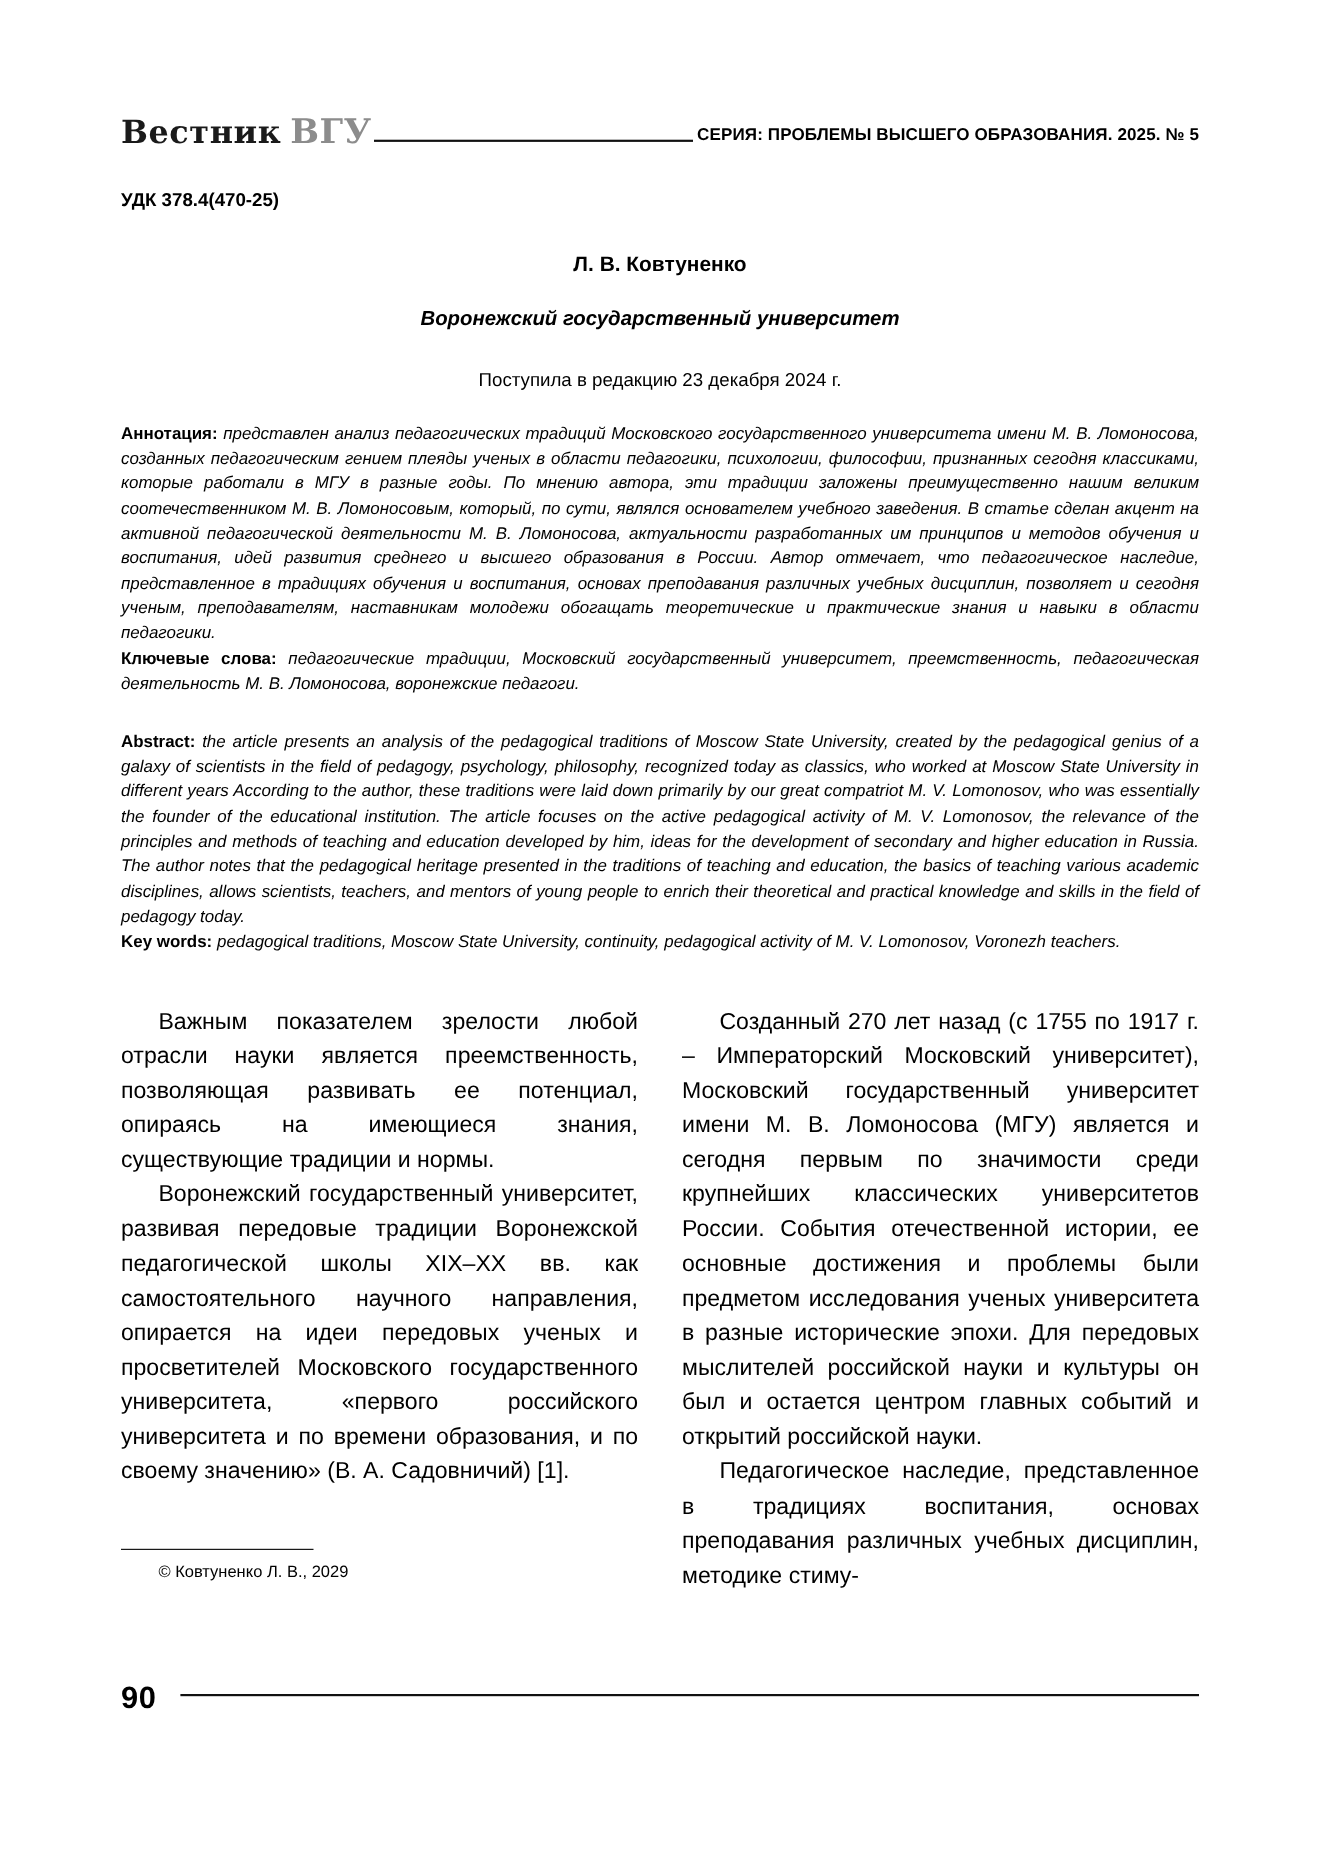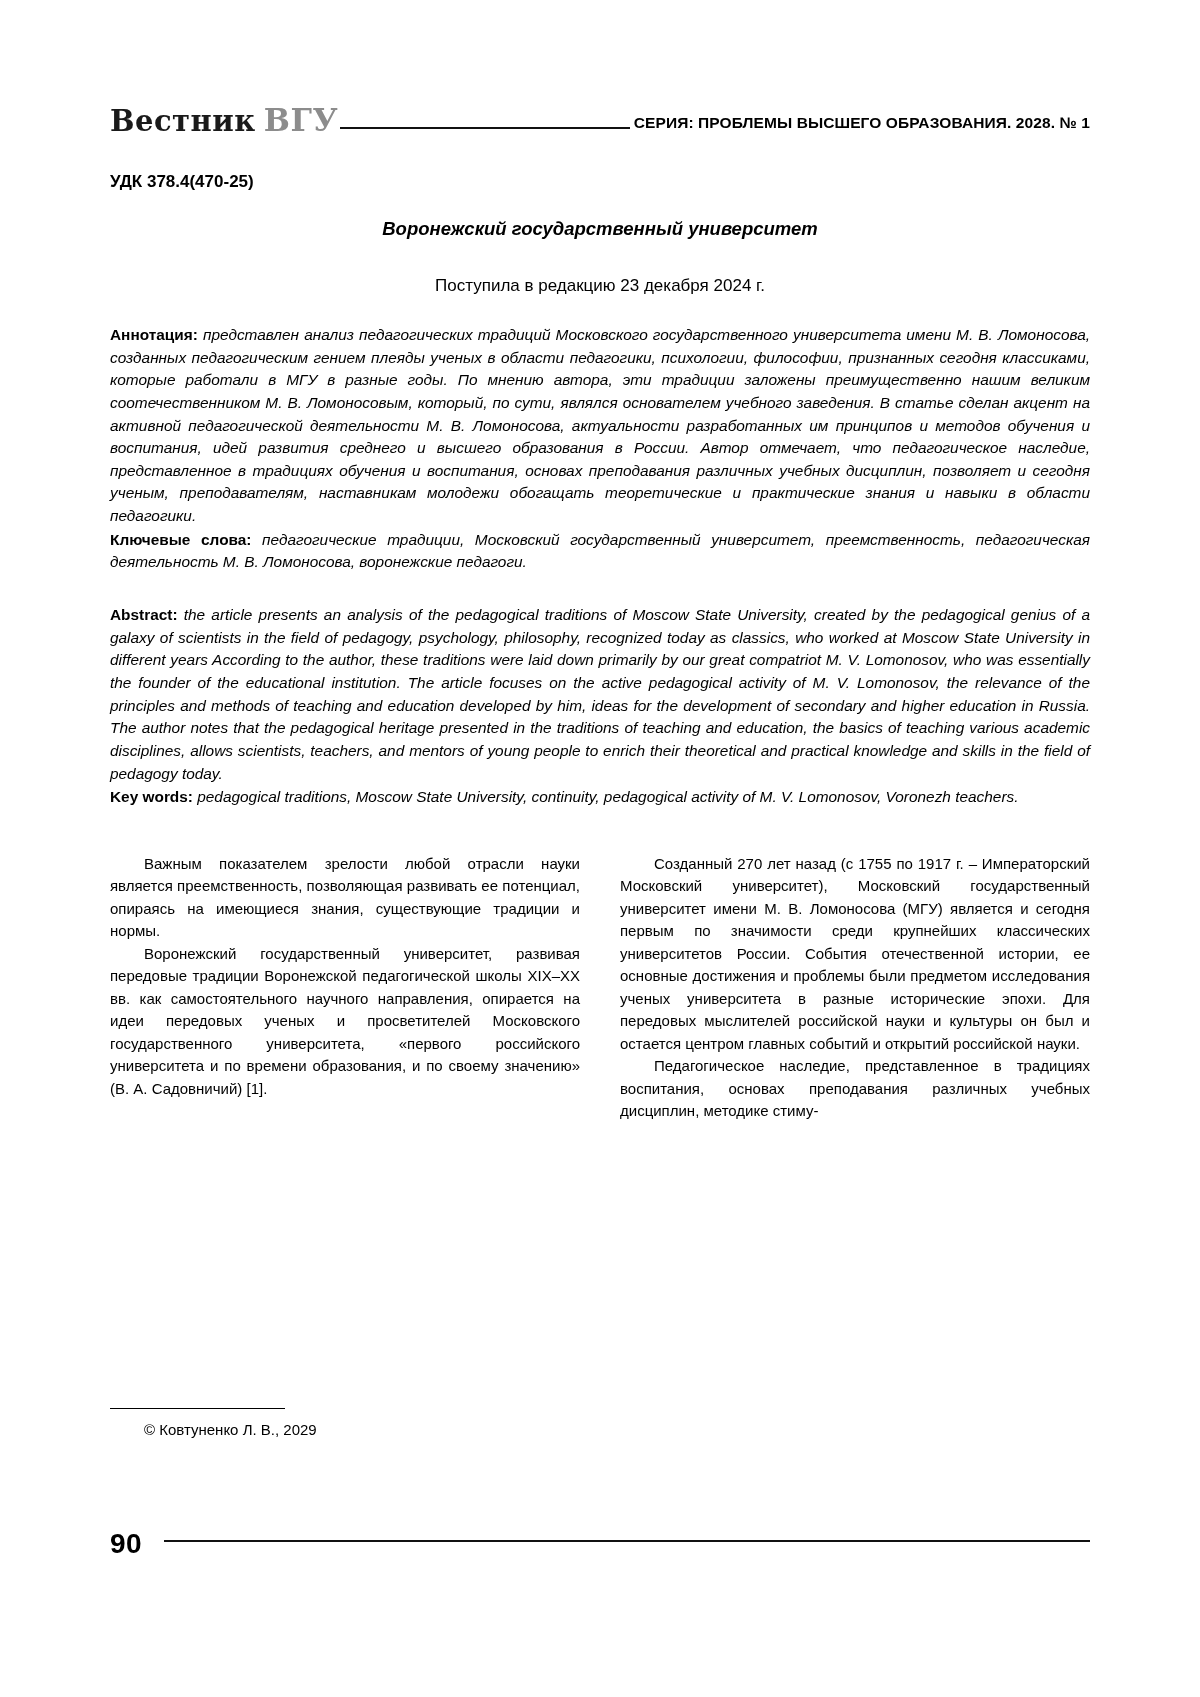--- a/index.html
+++ b/index.html
@@ -115,21 +115,21 @@
   .kw { margin-top: 1px; }
 
   
   .columns {
     margin-top: 44px;
     display: flex;
     gap: 40px;
   }
   .col {
     width: 470px;
-    font-size: 15px;
+    font-size: 21px;
     line-height: 1.5;
     text-align: justify;
     text-justify: inter-word;
   }
   .col p { margin: 0; text-indent: 34px; }
   .col p + p { margin-top: 0px; }
 
   
   .footnote-wrap {
     position: absolute;
@@ -171,26 +171,27 @@
 </head>
 <body>
 
 <div class="page">
 
   <div class="runhead">
     <div class="journal-logo">
       <span>Вестник</span><span class="vgu">ВГУ</span>
     </div>
     <div class="runhead-rule"></div>
-    <div class="runhead-right">СЕРИЯ: ПРОБЛЕМЫ ВЫСШЕГО ОБРАЗОВАНИЯ. 2028. № 1</div>
+    <div class="runhead-right">СЕРИЯ: ПРОБЛЕМЫ ВЫСШЕГО ОБРАЗОВАНИЯ. 2025. № 5</div>
   </div>
 
   <div class="udc">УДК 378.4(470-25)</div>
 
 
+  <div class="author">Л. В. Ковтуненко</div>
   <div class="affiliation">Воронежский государственный университет</div>
   <div class="received">Поступила в редакцию 23 декабря 2024 г.</div>
 
   <div class="abs-block ru">
     <span class="lead">Аннотация:</span><span> представлен анализ педагогических традиций Московского государственного университета имени М. В. Ломоносова, созданных педагогическим гением плеяды ученых в области педагогики, психологии, философии, признанных сегодня классиками, которые работали в МГУ в разные годы. По мнению автора, эти традиции заложены преимущественно нашим великим соотечественником М. В. Ломоносовым, который, по сути, являлся основателем учебного заведения. В статье сделан акцент на активной педагогической деятельности М. В. Ломоносова, актуальности разработанных им принципов и методов обучения и воспитания, идей развития среднего и высшего образования в России. Автор отмечает, что педагогическое наследие, представленное в традициях обучения и воспитания, основах преподавания различных учебных дисциплин, позволяет и сегодня ученым, преподавателям, наставникам молодежи обогащать теоретические и практические знания и навыки в области педагогики.</span>
     <div class="kw">
       <span class="lead">Ключевые слова:</span><span> педагогические традиции, Московский государственный университет, преемственность, педагогическая деятельность М. В. Ломоносова, воронежские педагоги.</span>
     </div>
   </div>
 

